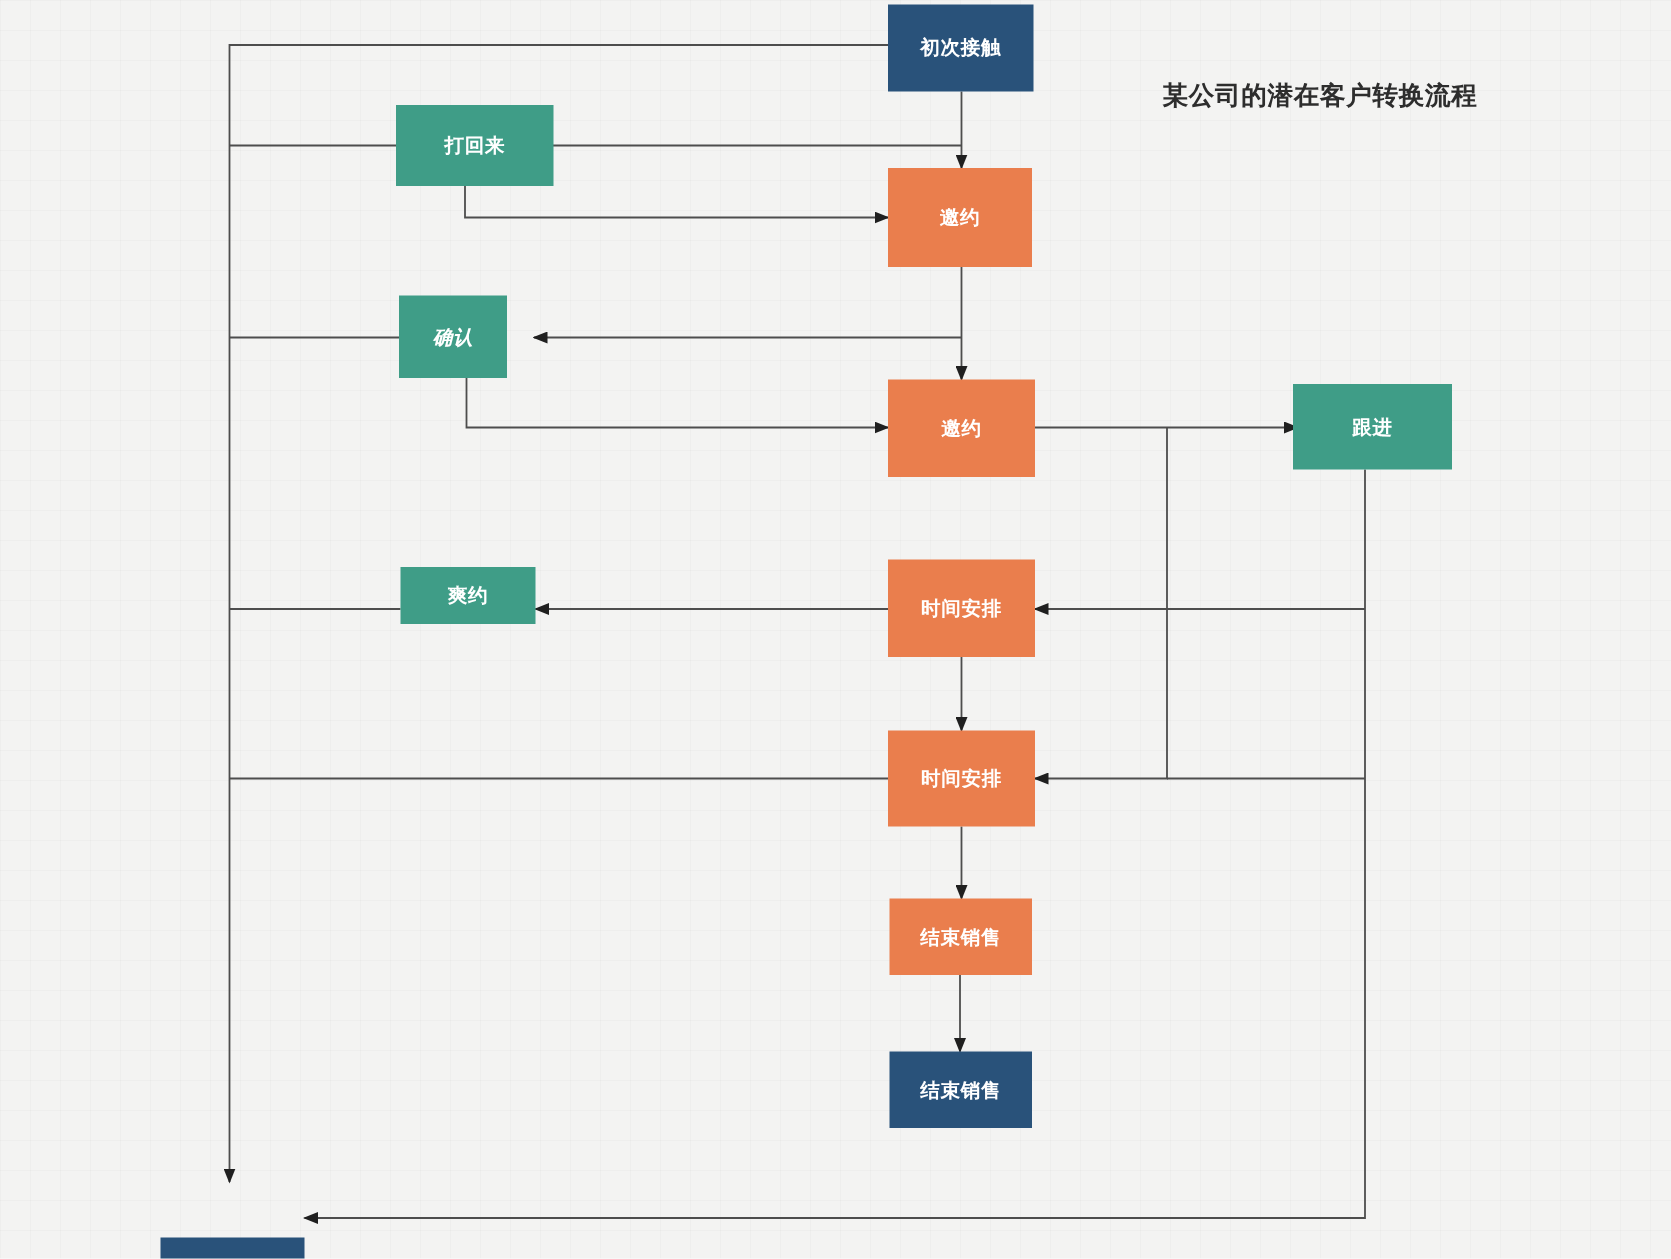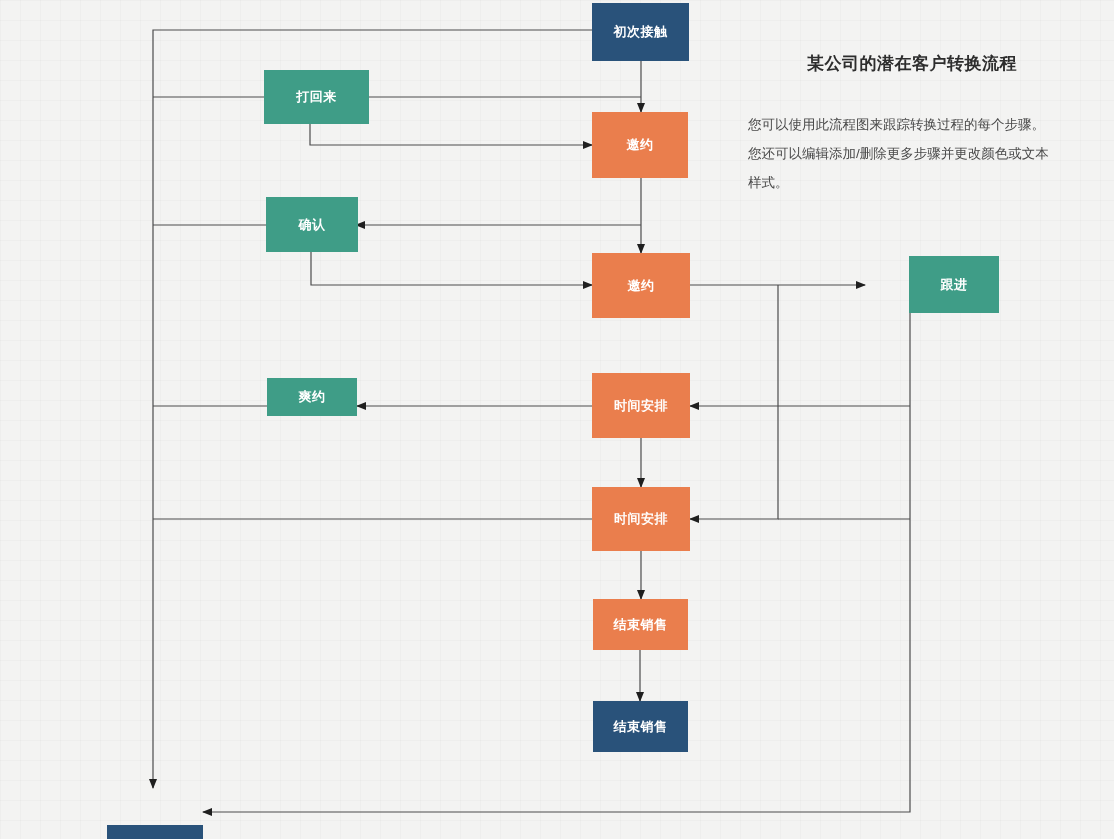--- a/index.html
+++ b/index.html
@@ -47,21 +47,20 @@
   }
   .diagram-title {
     position: absolute;
     left: 775px;
     top: 52px;
     font-size: 17px;
     font-weight: bold;
     letter-spacing: 0.5px;
     color: #2d2d2d;
     white-space: nowrap;
-    margin-left: 32px;
   }
   .diagram-desc {
     position: absolute;
     left: 748px;
     top: 110px;
     width: 306px;
     font-size: 13.5px;
     line-height: 29px;
     color: #4a4a4a;
     word-break: break-all;
@@ -105,27 +104,27 @@
   <div id="node-layer">
       <div class="node" style="left: 592px; top: 3px; width: 97px; height: 58px; background: rgb(41, 82, 122);">
         <span class="node-label" style="color: rgb(255, 255, 255);">初次接触</span>
       </div>
       <div class="node" style="left: 264px; top: 70px; width: 105px; height: 54px; background: rgb(63, 157, 135);">
         <span class="node-label" style="color: rgb(255, 255, 255);">打回来</span>
       </div>
       <div class="node" style="left: 592px; top: 112px; width: 96px; height: 66px; background: rgb(234, 126, 77);">
         <span class="node-label" style="color: rgb(255, 255, 255);">邀约</span>
       </div>
-      <div class="node" style="left: 266px; top: 197px; width: 92px; height: 55px; background: rgb(63, 157, 135);">
+      <div class="node" style="left: 266px; top: 197px; width: 72px; height: 55px; background: rgb(63, 157, 135); font-style: italic;">
         <span class="node-label" style="color: rgb(255, 255, 255);">确认</span>
       </div>
       <div class="node" style="left: 592px; top: 253px; width: 98px; height: 65px; background: rgb(234, 126, 77);">
         <span class="node-label" style="color: rgb(255, 255, 255);">邀约</span>
       </div>
-      <div class="node" style="left: 909px; top: 256px; width: 90px; height: 57px; background: rgb(63, 157, 135);">
+      <div class="node" style="left: 862px; top: 256px; width: 106px; height: 57px; background: rgb(63, 157, 135);">
         <span class="node-label" style="color: rgb(255, 255, 255);">跟进</span>
       </div>
       <div class="node" style="left: 267px; top: 378px; width: 90px; height: 38px; background: rgb(63, 157, 135);">
         <span class="node-label" style="color: rgb(255, 255, 255);">爽约</span>
       </div>
       <div class="node" style="left: 592px; top: 373px; width: 98px; height: 65px; background: rgb(234, 126, 77);">
         <span class="node-label" style="color: rgb(255, 255, 255);">时间安排</span>
       </div>
       <div class="node" style="left: 592px; top: 487px; width: 98px; height: 64px; background: rgb(234, 126, 77);">
         <span class="node-label" style="color: rgb(255, 255, 255);">时间安排</span>
@@ -136,15 +135,14 @@
       <div class="node" style="left: 593px; top: 701px; width: 95px; height: 51px; background: rgb(41, 82, 122);">
         <span class="node-label" style="color: rgb(255, 255, 255);">结束销售</span>
       </div>
       <div class="node" style="left: 107px; top: 825px; width: 96px; height: 51px; background: rgb(41, 82, 122);">
         <span class="node-label" style="color: rgb(255, 255, 255);">关闭</span>
       </div>
     </div>
 
   <div class="diagram-title">某公司的潜在客户转换流程</div>
 
-  <div class="diagram-desc">您可以使用此流程图来跟踪转换过程的每个步骤。您还可以编辑添加/删除更多步骤并更改颜色或文本样式。</div>
 
 </div>
 
 </body></html>

